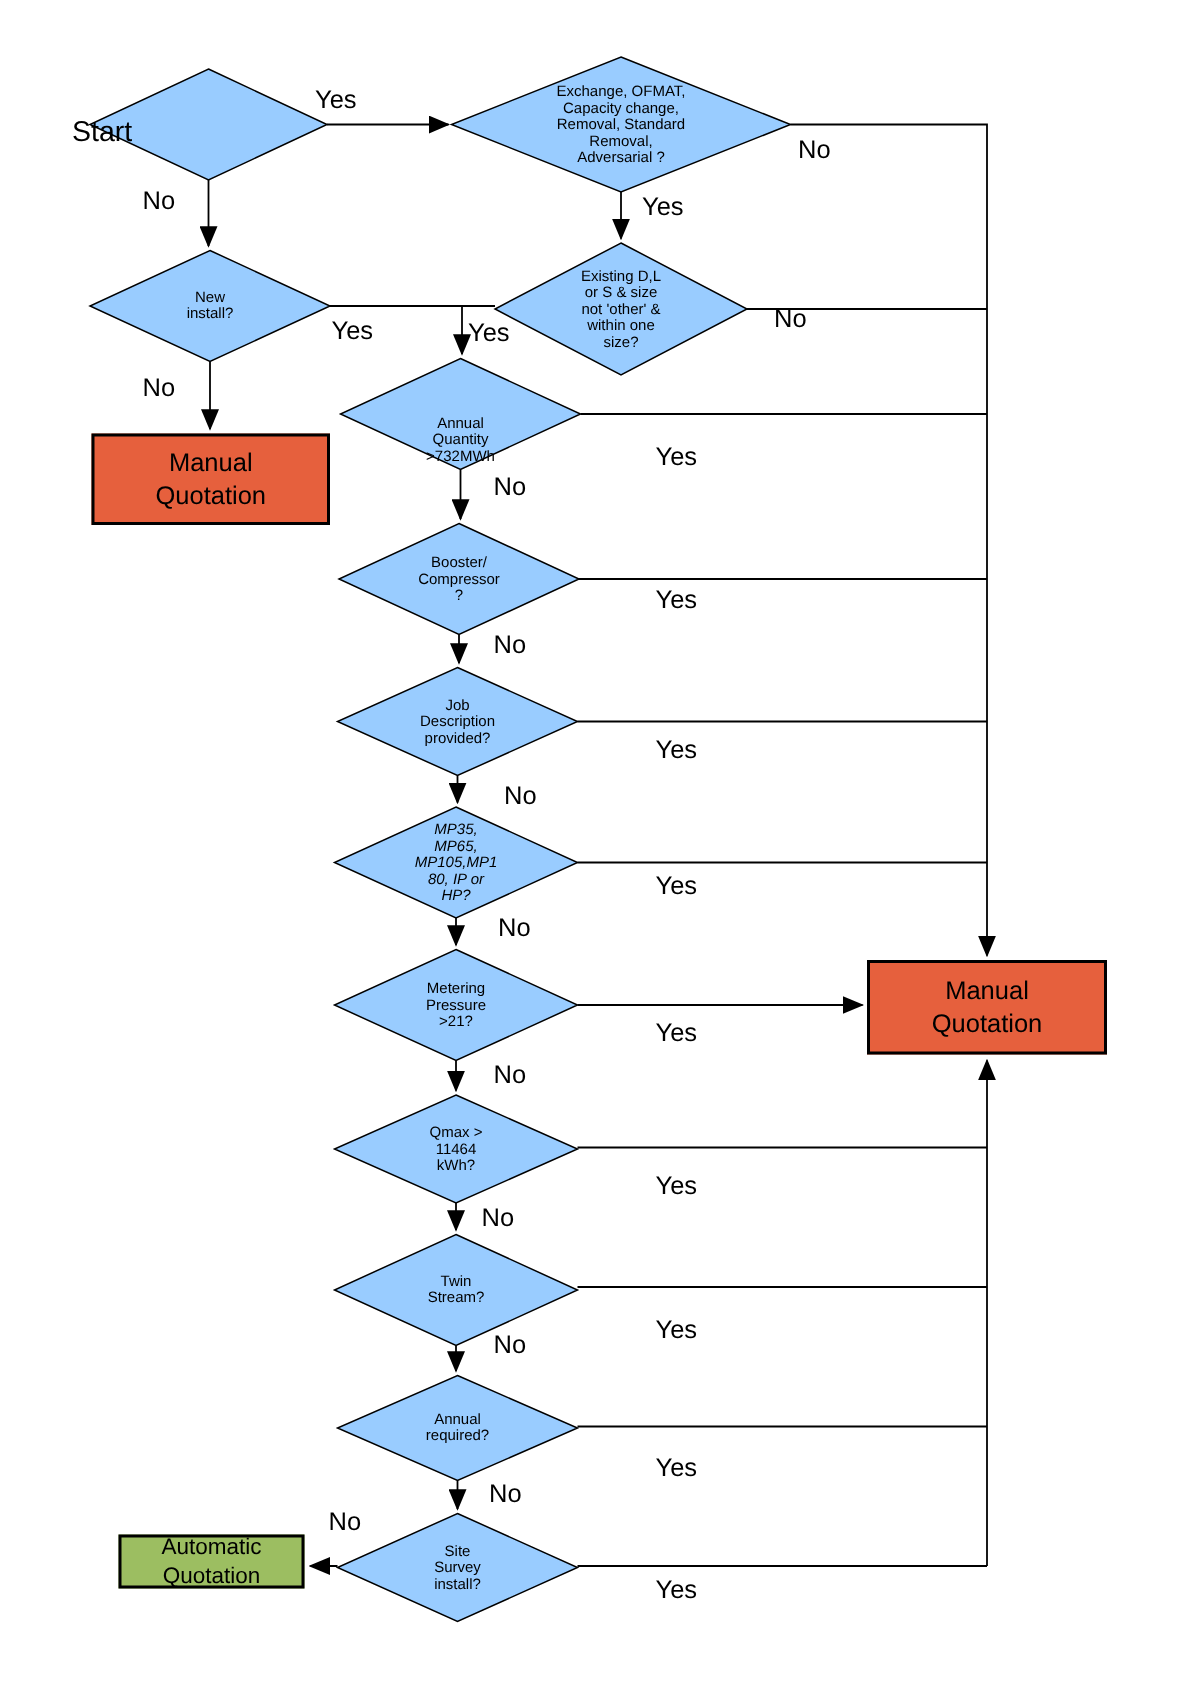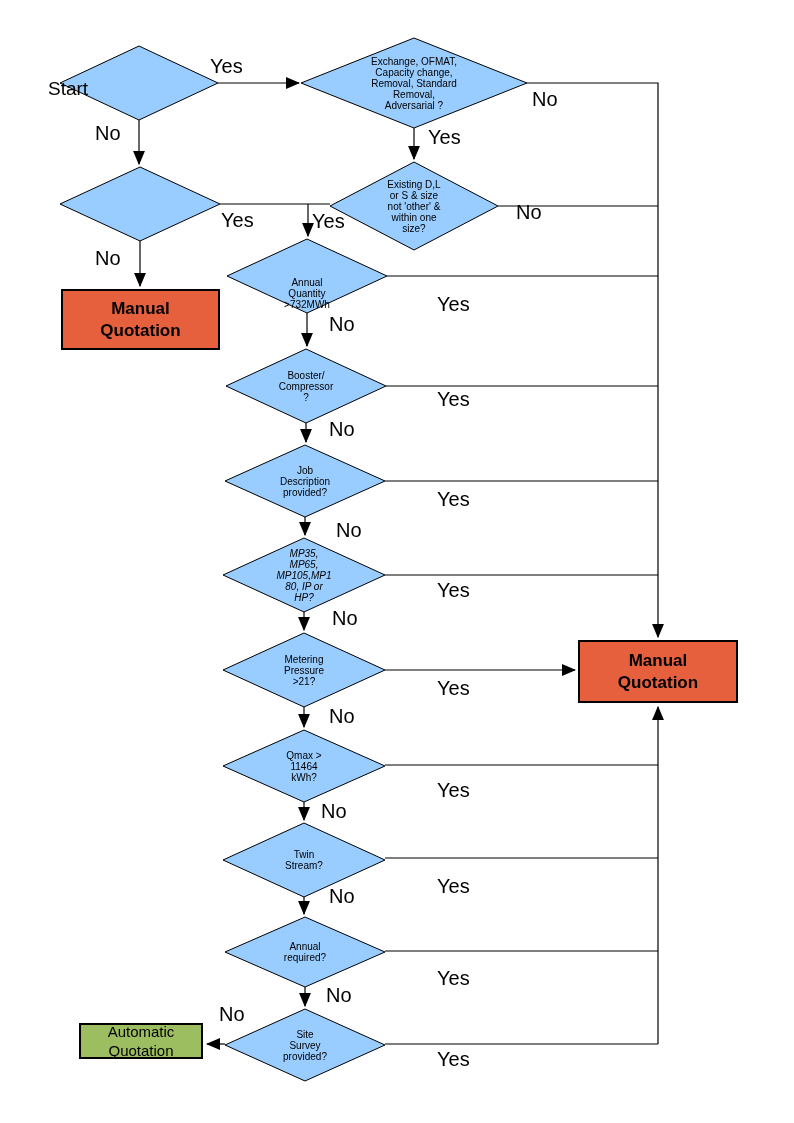--- a/index.html
+++ b/index.html
@@ -31,25 +31,25 @@
     display: flex;
     align-items: center;
     justify-content: center;
     text-align: center;
     white-space: pre-line;
     border: 2px solid var(--line-color, #000);
     box-sizing: border-box;
     font-size: 17px;
     line-height: 22px;
   }
-  .box.manual { background: var(--manual-fill, #E6603D); font-weight: bold; }
+  .box.manual { background: var(--manual-fill, #E6603D); }
   .box.auto   { background: var(--auto-fill, #9CBE61); font-size: 15px; line-height: 19px; }
   .edge-label {
     position: absolute;
-    font-size: 20px;
+    font-size: 17px;
     line-height: 19px;
     white-space: nowrap;
   }
   .start-label {
     position: absolute;
     left: 48px; top: 44px;
     font-size: 19px;
     font-weight: normal;
     margin-top: 34px;
   }
@@ -113,20 +113,22 @@
     </g>
   </svg>
 
   <div class="start-label">Start</div>
 
   <div class="node-text" style="left:301px;top:38px;width:226px;height:90px;">Exchange, OFMAT,
 Capacity change,
 Removal, Standard
 Removal,
 Adversarial ?</div>
+  <div class="node-text" style="left:60px;top:167px;width:160px;height:74px;">New
+install?</div>
   <div class="node-text" style="left:330px;top:162px;width:168px;height:88px;">Existing D,L
 or S &amp; size
 not 'other' &amp;
 within one
 size?</div>
   <div class="node-text" style="left:227px;top:256px;width:160px;height:74px;">Annual
 Quantity
 &gt;732MWh</div>
   <div class="node-text" style="left:225px;top:445px;width:160px;height:72px;">Job
 Description
@@ -144,21 +146,21 @@
 &gt;21?</div>
   <div class="node-text" style="left:223px;top:730px;width:162px;height:72px;">Qmax &gt;
 11464
 kWh?</div>
   <div class="node-text" style="left:223px;top:823px;width:162px;height:74px;">Twin
 Stream?</div>
   <div class="node-text" style="left:225px;top:917px;width:160px;height:70px;">Annual
 required?</div>
   <div class="node-text" style="left:225px;top:1009px;width:160px;height:72px;">Site
 Survey
-provided?</div>
+install?</div>
 
   <div class="box manual" style="left:61px;top:289px;width:159px;height:61px;">Manual
 Quotation</div>
   <div class="box manual" style="left:578px;top:640px;width:160px;height:63px;">Manual
 Quotation</div>
   <div class="box auto" style="left:79px;top:1023px;width:124px;height:36px;">Automatic
 Quotation</div>
 
   <span class="edge-label" style="left:210px;top:57px;">Yes</span>
   <span class="edge-label" style="left:95px;top:124px;">No</span>

